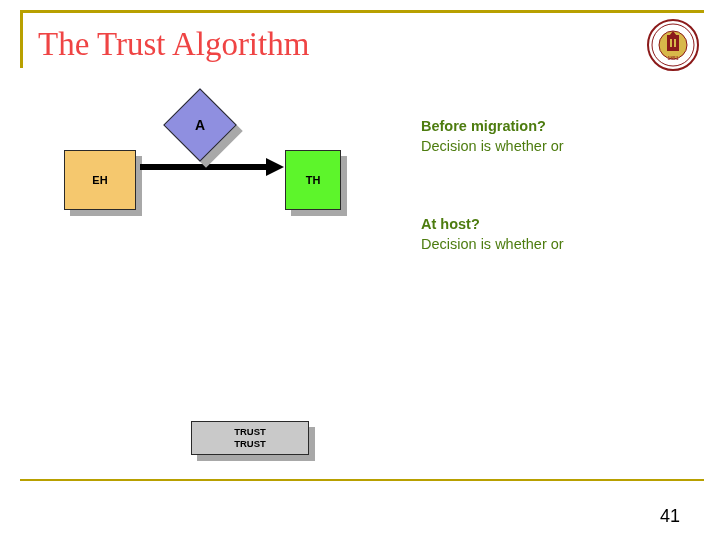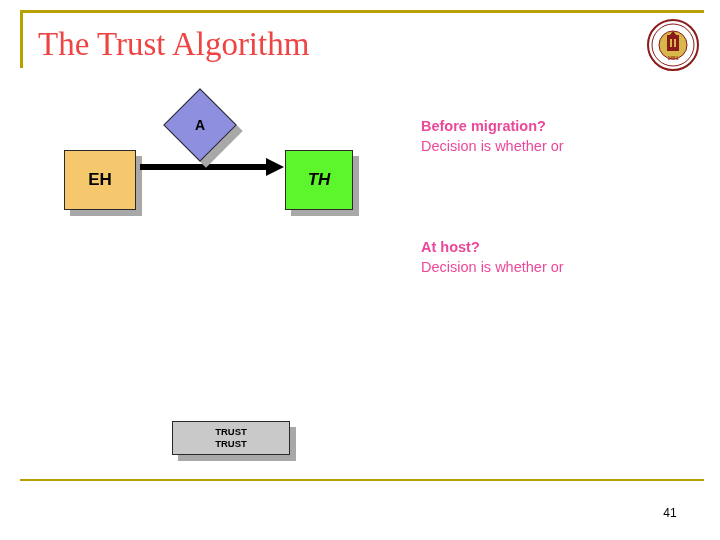--- a/index.html
+++ b/index.html
@@ -75,35 +75,34 @@
     border: 1px solid #2a2a2a;
     box-sizing: border-box;
     box-shadow: 6px 6px 0 0 #a8a8a8;
   }
   .eh-box .lbl, .th-box .lbl {
     position: absolute;
     left: 0; right: 0;
     top: 50%;
     transform: translateY(-50%);
     text-align: center;
-    font-size: 17px;
+    font-size: 11px;
     font-weight: bold;
     color: #000;
   }
   .th-box {
     position: absolute;
     left: 285px;
     top: 150px;
-    width: 68px;
+    width: 56px;
     height: 60px;
     background: #5df52b;
     border: 1px solid #2a2a2a;
     box-sizing: border-box;
     box-shadow: 6px 6px 0 0 #a8a8a8;
-    font-style: italic;
   }
   
   .diamond-shadow {
     position: absolute;
     left: 180px;
     top: 105px;
     width: 52px;
     height: 52px;
     background: #a8a8a8;
     transform: rotate(45deg);
@@ -147,21 +146,21 @@
     top: 158px;
     width: 0;
     height: 0;
     border-top: 9px solid transparent;
     border-bottom: 9px solid transparent;
     border-left: 18px solid #000;
   }
   
   .tuples-box {
     position: absolute;
-    left: 172px;
+    left: 191px;
     top: 421px;
     width: 118px;
     height: 34px;
     background: #c9c9c9;
     border: 1px solid #2a2a2a;
     box-sizing: border-box;
     box-shadow: 6px 6px 0 0 #a8a8a8;
     display: flex;
     flex-direction: column;
     align-items: center;
@@ -169,37 +168,37 @@
   }
   .tuples-box span {
     font-size: 9.5px;
     font-weight: bold;
     color: #000;
     line-height: 12px;
   }
   
   .textblock {
     position: absolute;
-    color: #ec4899;
+    color: #4d7c0f;
     font-size: 14.5px;
     line-height: 20px;
   }
   .textblock .head {
     font-weight: bold;
   }
   #block-1 { left: 421px; top: 116px; width: 270px; }
-  #block-2 { left: 421px; top: 237px; width: 270px; }
+  #block-2 { left: 421px; top: 214px; width: 270px; }
   
   .page-number {
     position: absolute;
     left: 650px;
     top: 506px;
     width: 40px;
     text-align: center;
-    font-size: 12px;
+    font-size: 18px;
     color: #000;
   }
 </style>
 </head>
 <body>
 
 <div class="slide">
 
   <div class="top-rule-outer"></div>
   <div class="left-rule"></div>

